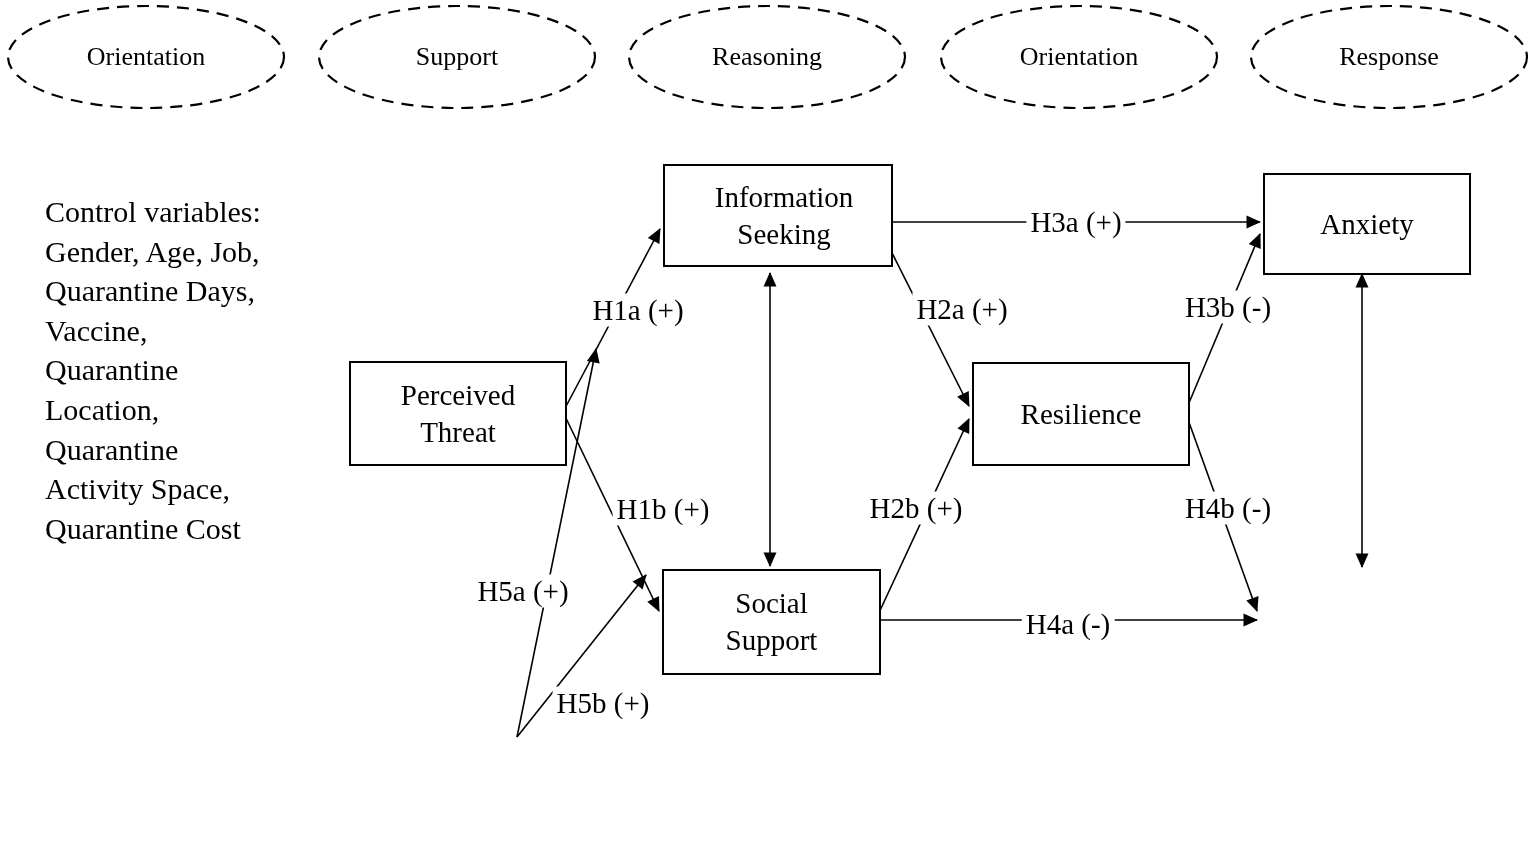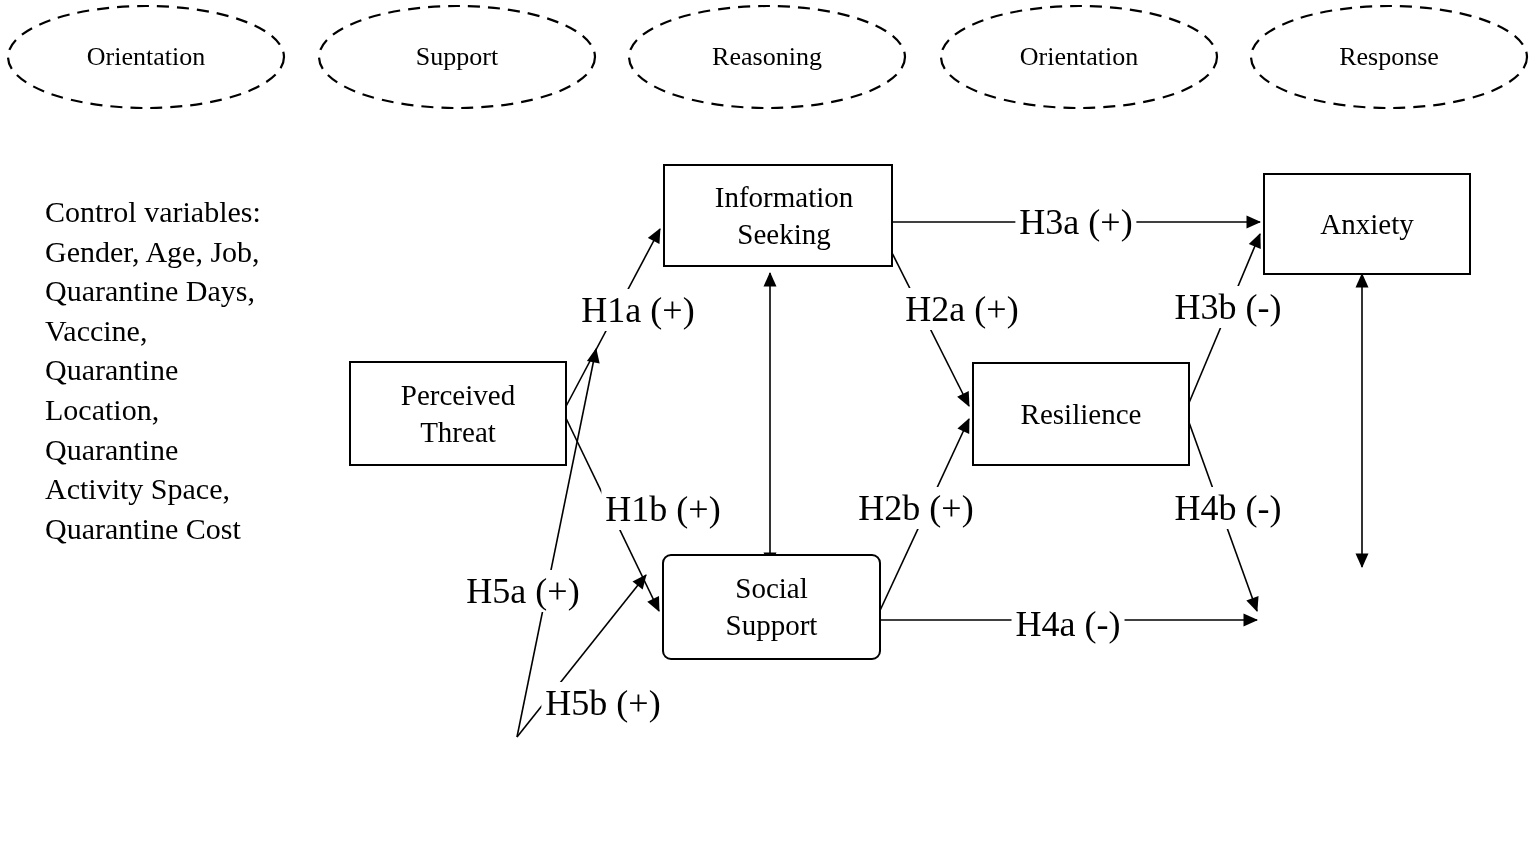--- a/index.html
+++ b/index.html
@@ -12,21 +12,21 @@
     position:absolute;border:2px solid #000;background:#fff;
     display:flex;align-items:center;justify-content:center;text-align:center;
     font-size:29px;line-height:1.26;white-space:pre-line;
   }
   .stage-label{
     position:absolute;transform:translate(-50%,-50%);
     font-size:26px;white-space:nowrap;
   }
   .edge-label{
     position:absolute;transform:translate(-50%,-50%);
-    font-size:36px;background:#fff;padding:0 4px;white-space:nowrap;
+    font-size:29px;background:#fff;padding:0 4px;white-space:nowrap;
   }
   .controls-note{
     position:absolute;left:45px;top:192px;width:300px;
     font-size:30px;line-height:1.32;white-space:pre-line;
   }
 </style>
 </head>
 <body>
 
 <div class="canvas">
@@ -75,21 +75,21 @@
 Quarantine
 Location,
 Quarantine
 Activity Space,
 Quarantine Cost</div>
 
   <div class="construct-box" style="left:349px;top:361px;width:214px;height:101px;">Perceived
 Threat</div>
   <div class="construct-box" style="left:663px;top:164px;width:214px;height:99px;padding-left:12px;">Information
 Seeking</div>
-  <div class="construct-box" style="left:662px;top:554px;width:215px;height:102px;border-radius:9px;">Social
+  <div class="construct-box" style="left:662px;top:569px;width:215px;height:102px;">Social
 Support</div>
   <div class="construct-box" style="left:972px;top:362px;width:214px;height:100px;">Resilience</div>
   <div class="construct-box" style="left:1263px;top:173px;width:204px;height:98px;">Anxiety</div>
 
   <span class="edge-label" style="left:638px;top:310px;">H1a (+)</span>
   <span class="edge-label" style="left:663px;top:509px;">H1b (+)</span>
   <span class="edge-label" style="left:918px;top:309px;margin-left:44px;">H2a (+)</span>
   <span class="edge-label" style="left:916px;top:508px;">H2b (+)</span>
   <span class="edge-label" style="left:1076px;top:222px;">H3a (+)</span>
   <span class="edge-label" style="left:1228px;top:307px;">H3b (-)</span>

